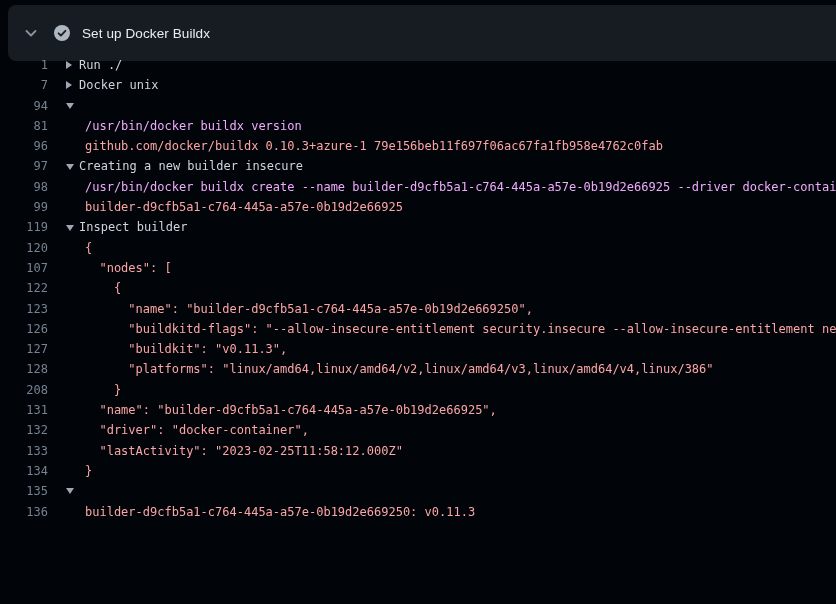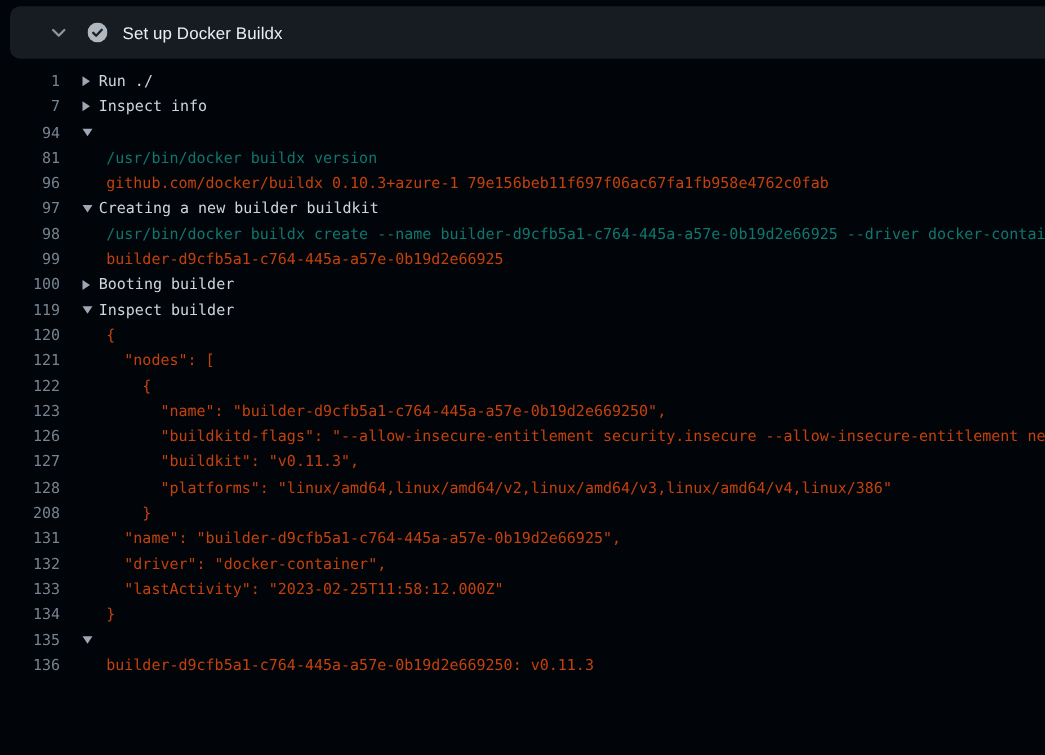--- a/index.html
+++ b/index.html
@@ -9,27 +9,27 @@
     width: 836px;
     height: 604px;
     overflow: hidden;
     font-family: "DejaVu Sans Mono", "Liberation Mono", monospace;
   }
   .step-header {
     position: absolute;
     top: 5px;
     left: 8px;
     right: 0;
-    height: 42px;
+    height: 56px;
     background: #171c23;
     border-radius: 8px 0 0 8px;
     display: flex;
     align-items: center;
     box-sizing: border-box;
-    padding-left: 28px;
+    padding-left: 12px;
   }
   .chevron-btn {
     width: 22px;
     height: 22px;
     display: flex;
     align-items: center;
     justify-content: center;
     cursor: pointer;
     flex: 0 0 auto;
   }
@@ -87,31 +87,31 @@
     border-top: 4px solid transparent;
     border-bottom: 4px solid transparent;
   }
   .tri.expanded {
     border-top: 6px solid #9ea7b3;
     border-left: 4px solid transparent;
     border-right: 4px solid transparent;
   }
   .txt {
     white-space: pre;
-    color: #c2410c;
+    color: #fca5a5;
     flex: 0 0 auto;
   }
   .row.is-text .txt {
     margin-left: 37px; 
   }
   .row.is-group .txt {
     color: #cdd5dd;
   }
   .txt.cmd {
-    color: #0f766e;
+    color: #f0abfc;
   }
 </style>
 </head>
 <body>
 
 <div class="step-header">
   <span class="chevron-btn">
     <svg width="16" height="16" viewBox="0 0 16 16">
       <path d="M3.5 6 L8 10.5 L12.5 6" fill="none" stroke="#8b949e" stroke-width="1.8" stroke-linecap="round" stroke-linejoin="round"></path>
     </svg>
@@ -131,21 +131,21 @@
     <span class="arrow">
         <span class="tri collapsed"></span>
       </span>
     <span class="txt">Run ./</span>
   </div>
     <div class="row is-group">
     <span class="num">7</span>
     <span class="arrow">
         <span class="tri collapsed"></span>
       </span>
-    <span class="txt">Inspect info</span>
+    <span class="txt">Docker unix</span>
   </div>
     <div class="row is-group">
     <span class="num">94</span>
     <span class="arrow">
         <span class="tri expanded"></span>
       </span>
   </div>
     <div class="row is-text">
     <span class="num">81</span>
 
@@ -154,53 +154,46 @@
     <div class="row is-text">
     <span class="num">96</span>
 
     <span class="txt">github.com/docker/buildx 0.10.3+azure-1 79e156beb11f697f06ac67fa1fb958e4762c0fab</span>
   </div>
     <div class="row is-group">
     <span class="num">97</span>
     <span class="arrow">
         <span class="tri expanded"></span>
       </span>
-    <span class="txt">Creating a new builder buildkit</span>
+    <span class="txt">Creating a new builder insecure</span>
   </div>
     <div class="row is-text">
     <span class="num">98</span>
 
     <span class="txt cmd">/usr/bin/docker buildx create --name builder-d9cfb5a1-c764-445a-a57e-0b19d2e66925 --driver docker-container</span>
   </div>
     <div class="row is-text">
     <span class="num">99</span>
 
     <span class="txt">builder-d9cfb5a1-c764-445a-a57e-0b19d2e66925</span>
   </div>
     <div class="row is-group">
-    <span class="num">100</span>
-    <span class="arrow">
-        <span class="tri collapsed"></span>
-      </span>
-    <span class="txt">Booting builder</span>
-  </div>
-    <div class="row is-group">
     <span class="num">119</span>
     <span class="arrow">
         <span class="tri expanded"></span>
       </span>
     <span class="txt">Inspect builder</span>
   </div>
     <div class="row is-text">
     <span class="num">120</span>
 
     <span class="txt">{</span>
   </div>
     <div class="row is-text">
-    <span class="num">121</span>
+    <span class="num">107</span>
 
     <span class="txt">  "nodes": [</span>
   </div>
     <div class="row is-text">
     <span class="num">122</span>
 
     <span class="txt">    {</span>
   </div>
     <div class="row is-text">
     <span class="num">123</span>

